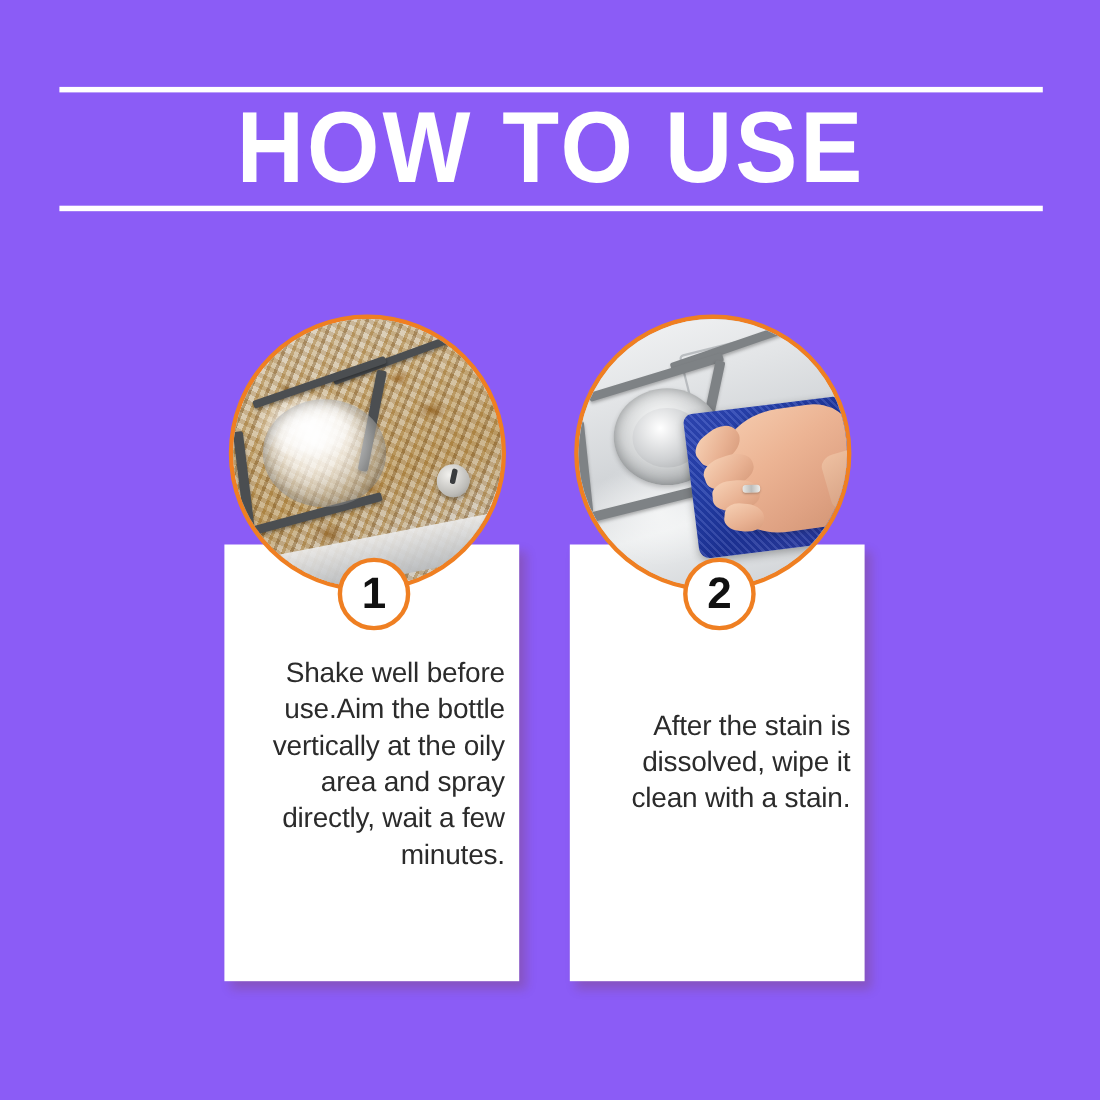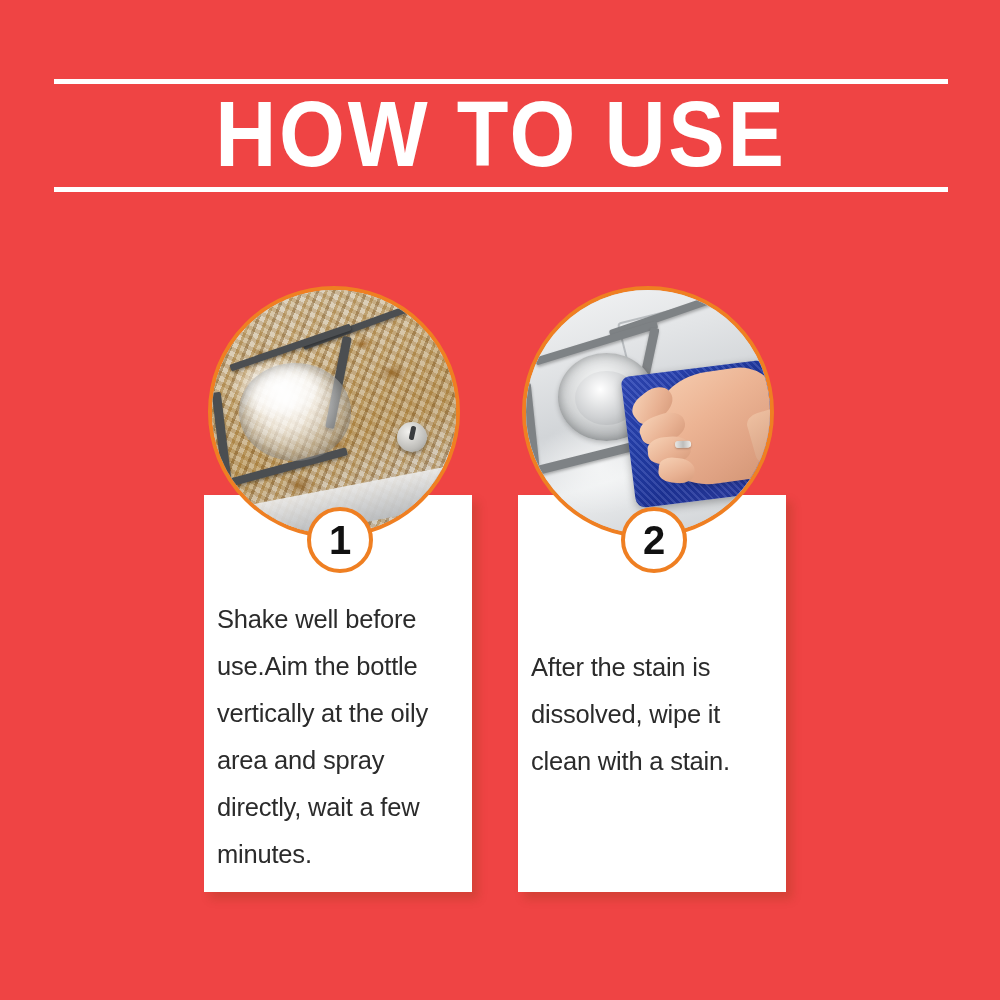--- a/index.html
+++ b/index.html
@@ -10,21 +10,21 @@
     width: 1000px;
     height: 1000px;
     overflow: hidden;
     font-family: "Liberation Sans", sans-serif;
   }
 
   #poster {
     position: relative;
     width: 1000px;
     height: 1000px;
-    background: #ef4444;
+    background: #8b5cf6;
     overflow: hidden;
   }
 
   
   #header {
     position: absolute;
     left: 54px;
     top: 72px;
     width: 894px;
     height: 128px;
@@ -303,22 +303,22 @@
   }
 
   
   .caption {
     position: absolute;
     left: 13px;
     width: 242px;
     color: #2b2b2b;
     font-family: "Liberation Sans", sans-serif;
     font-size: 25.5px;
-    line-height: 47px;
-    text-align: left;
+    line-height: 33px;
+    text-align: right;
     letter-spacing: -0.2px;
   }
   .cap-1 { top: 310px; }
   .cap-2 { top: 358px; }
 </style>
 </head>
 <body>
 
 <div id="poster">
 

